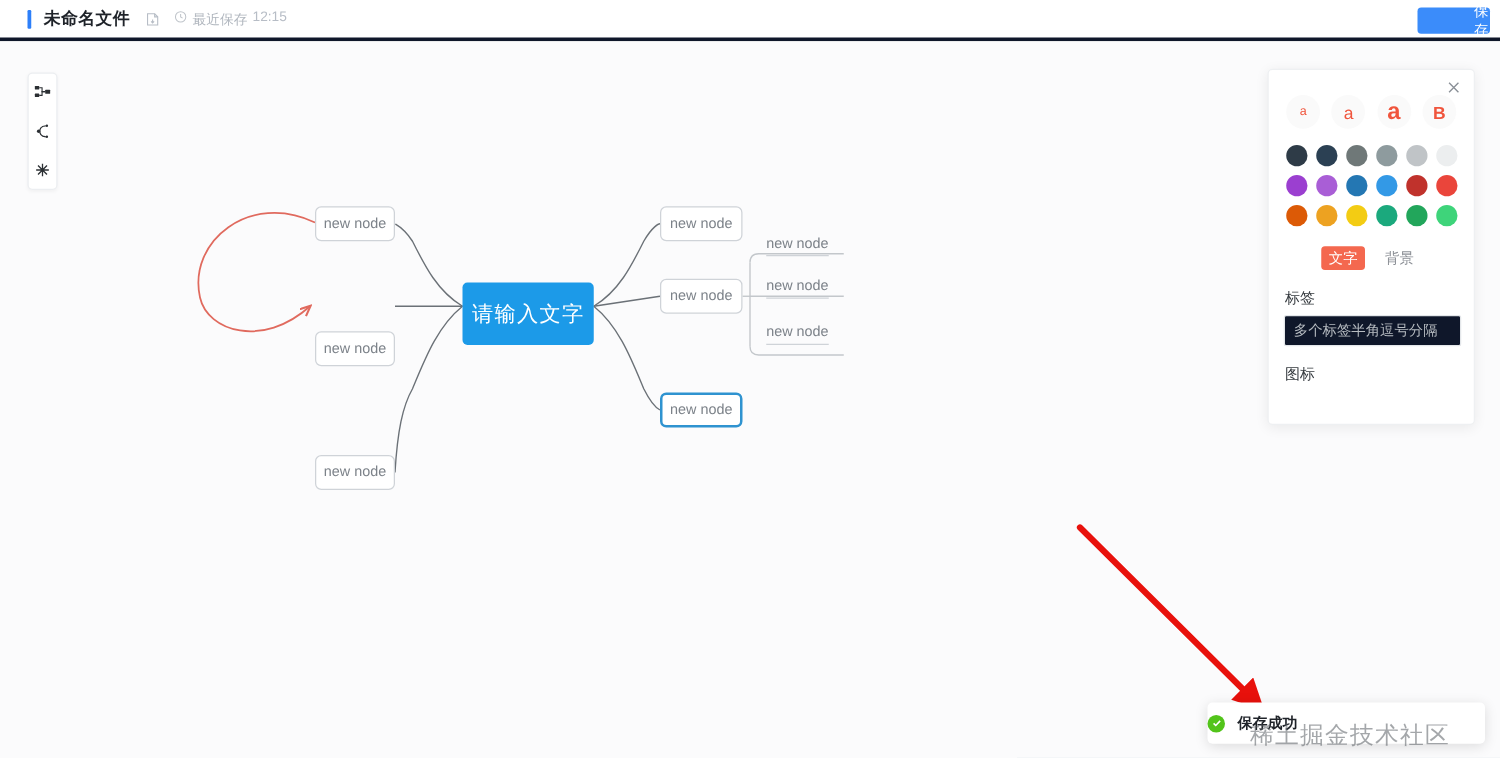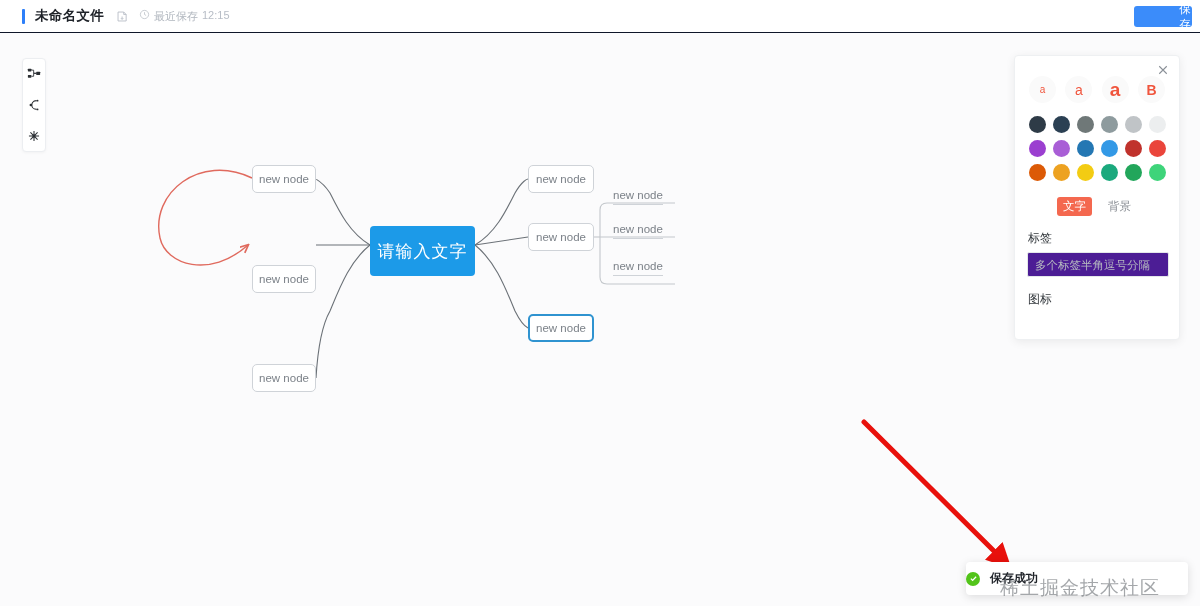--- a/index.html
+++ b/index.html
@@ -9,21 +9,21 @@
     background: #f0f2f5;
     overflow: hidden;
   }
   #app { position: relative; width: 1200px; height: 606px; }
 
   
   .header {
     position: absolute; top: 0; left: 0;
     width: 1200px; height: 33px;
     background: #ffffff;
-    border-bottom: 1px solid #0f172a;
+    border-bottom: 3px solid #0f172a;
     display: flex; align-items: center;
   }
   .title-accent {
     width: 3px; height: 15px; background: #2d7ff9;
     margin-left: 22px; border-radius: 1px;
   }
   .doc-title {
     margin-left: 10px;
     font-size: 13.5px; font-weight: bold; color: #1f2329;
     letter-spacing: .3px;
@@ -147,21 +147,21 @@
   }
   .tgl.active { background: #f4684f; color: #ffffff; }
 
   .field-label {
     font-size: 12px; color: #33383d;
     padding: 14px 1px 5px 1px;
   }
   .field-input {
     width: 142px; height: 25px;
     border: 1px solid #e4e7ea; border-radius: 2px;
-    background: #4c1d95;
+    background: #0f172a;
     font-size: 11.5px; color: #9aa0a6;
     padding: 0 7px;
     font-family: "Liberation Sans", sans-serif;
   }
   .field-input::placeholder { color: #b6bbc0; }
 
   
   .toast {
     position: absolute; left: 966px; top: 562px;
     width: 222px; height: 33px;

